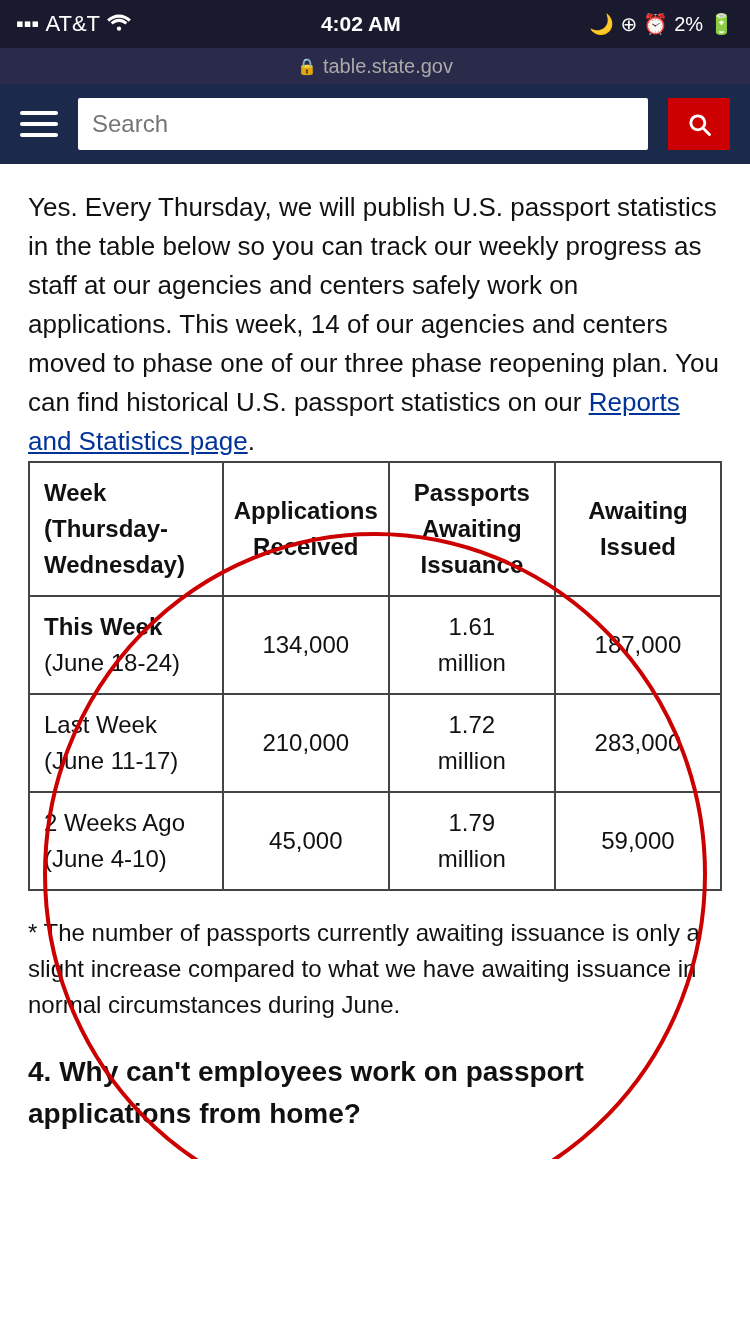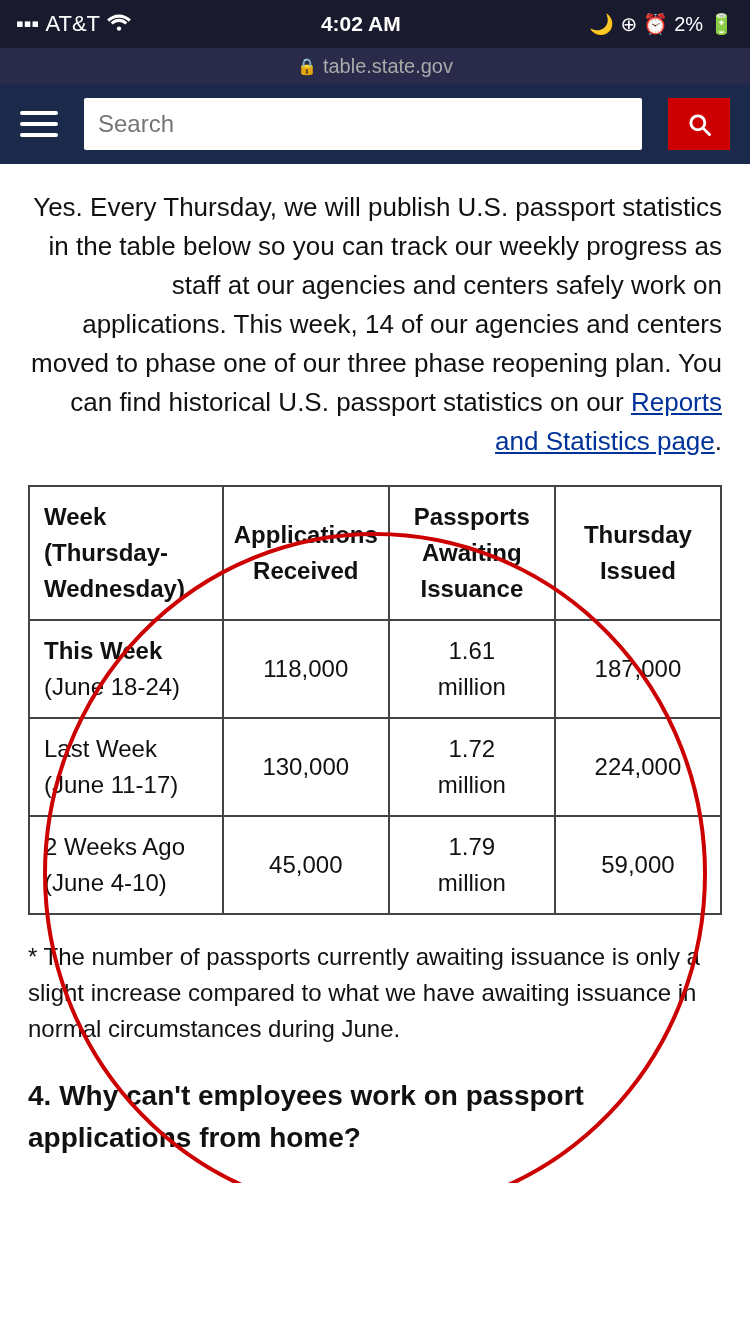--- a/index.html
+++ b/index.html
@@ -41,21 +41,21 @@
     }
     .url-bar .lock { font-size: 16px; }
 
     
     .nav-header {
       background: #1b2a4a;
       display: flex;
       align-items: center;
       padding: 0 20px;
       height: 80px;
-      gap: 26px;
+      gap: 20px;
     }
     .hamburger {
       display: flex;
       flex-direction: column;
       gap: 7px;
       cursor: pointer;
     }
     .hamburger span {
       display: block;
       width: 38px;
@@ -95,22 +95,20 @@
     
     .content {
       padding: 24px 28px;
       font-size: 26px;
       line-height: 1.5;
       color: #111;
       position: relative;
     }
 
     .intro-text {
-      margin-bottom: 24px;
-      text-align: right;
     }
 
     .intro-text a {
       color: #003399;
       text-decoration: underline;
     }
 
     
     table {
       width: 100%;
@@ -217,38 +215,38 @@
         <th class="col-week">
           <span>Week (Thursday-Wednesday)</span>
         </th>
         <th class="col-apps">
           <span>Applications Received</span>
         </th>
         <th class="col-passawaiting">
           <span>Passports Awaiting Issuance</span>
         </th>
         <th class="col-passissued">
-          <span>Thursday Issued</span>
+          <span>Awaiting Issued</span>
         </th>
       </tr>
     </thead>
     <tbody>
       <tr>
         <td class="col-week">
           <strong>This Week</strong><br>(June 18-24)
         </td>
-        <td class="col-apps">118,000</td>
+        <td class="col-apps">134,000</td>
         <td class="col-passawaiting">1.61<br>million</td>
         <td class="col-passissued">187,000</td>
       </tr>
       <tr>
         <td class="col-week">Last Week<br>(June 11-17)</td>
-        <td class="col-apps">130,000</td>
+        <td class="col-apps">210,000</td>
         <td class="col-passawaiting">1.72<br>million</td>
-        <td class="col-passissued">224,000</td>
+        <td class="col-passissued">283,000</td>
       </tr>
       <tr>
         <td class="col-week">2 Weeks Ago<br>(June 4-10)</td>
         <td class="col-apps">45,000</td>
         <td class="col-passawaiting">1.79<br>million</td>
         <td class="col-passissued">59,000</td>
       </tr>
     </tbody>
   </table>
 

